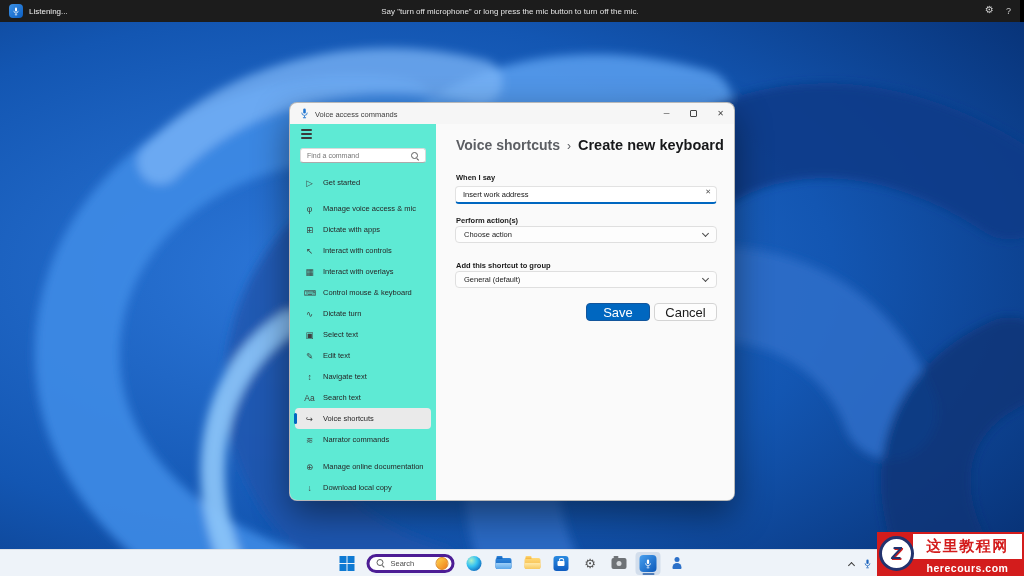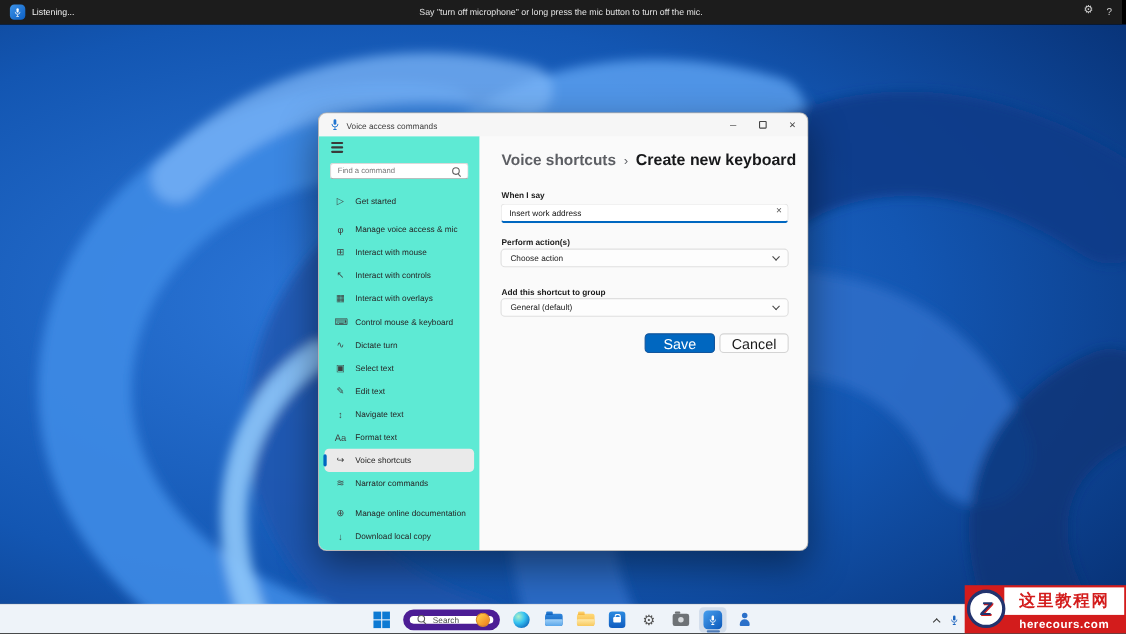--- a/index.html
+++ b/index.html
@@ -86,21 +86,21 @@
     border-top:1px solid rgba(0,0,0,.07); z-index:45; }
   .tk-center { position:absolute; left:50%; top:1px; transform:translateX(-50%); display:flex;
     align-items:center; gap:4px; height:25px; }
   .tk-btn { width:25px; height:23px; border-radius:4px; display:flex; align-items:center;
     justify-content:center; position:relative; cursor:default; }
   .tk-btn.active { background:rgba(120,150,190,.22); }
   .tk-btn.active::after { content:""; position:absolute; bottom:0; left:50%; transform:translateX(-50%);
     width:12px; height:2px; border-radius:1px; background:#4f7cb8; }
   .win-logo { display:grid; grid-template-columns:6.5px 6.5px; grid-template-rows:6.5px 6.5px; gap:1.2px; }
   .win-logo span { background:#0e7ad3; }
-  .search-pill { height:19px; width:88px; background:#fff; border:6px solid #4c1d95; border-radius:10px;
+  .search-pill { height:19px; width:88px; background:#fff; border:3px solid #4c1d95; border-radius:10px;
     display:flex; align-items:center; gap:5px; padding:0 3px 0 7px; margin:0 3px; cursor:default; }
   .search-pill .label { font-size:7.5px; color:#4c4c4c; flex:1; }
   .pill-cam { width:13px; height:13px; border-radius:50%; background:linear-gradient(135deg,#ffd54d,#ef7b1a);
     border:1px solid #d9882a; }
   .edge-ball { width:15px; height:15px; border-radius:50%;
     background:radial-gradient(circle at 32% 30%, #aef0c8 0%, #36c3f2 40%, #0d62b8 85%); }
   .folder { width:16px; height:11px; border-radius:2px; position:relative; }
   .folder::before { content:""; position:absolute; top:-2.5px; left:1px; width:6px; height:3px;
     border-radius:1px 1px 0 0; background:inherit; }
   .folder.fe { background:linear-gradient(#2f86dd,#1160b8); }
@@ -226,21 +226,21 @@
               <span class="side-label">Get started</span>
             </div>
 
             <div class="side-item">
               <span class="side-glyph">φ</span>
               <span class="side-label">Manage voice access &amp; mic</span>
             </div>
 
             <div class="side-item">
               <span class="side-glyph">⊞</span>
-              <span class="side-label">Interact with mouse</span>
+              <span class="side-label">Dictate with apps</span>
             </div>
 
             <div class="side-item">
               <span class="side-glyph">↖</span>
               <span class="side-label">Interact with controls</span>
             </div>
 
             <div class="side-item">
               <span class="side-glyph">▦</span>
               <span class="side-label">Interact with overlays</span>
@@ -266,21 +266,21 @@
               <span class="side-label">Edit text</span>
             </div>
 
             <div class="side-item">
               <span class="side-glyph">↕</span>
               <span class="side-label">Navigate text</span>
             </div>
 
             <div class="side-item">
               <span class="side-glyph">Aa</span>
-              <span class="side-label">Format text</span>
+              <span class="side-label">Search text</span>
             </div>
 
             <div class="side-item selected">
               <span class="side-glyph">↪</span>
               <span class="side-label">Voice shortcuts</span>
             </div>
 
             <div class="side-item">
               <span class="side-glyph">≋</span>
               <span class="side-label">Narrator commands</span>

